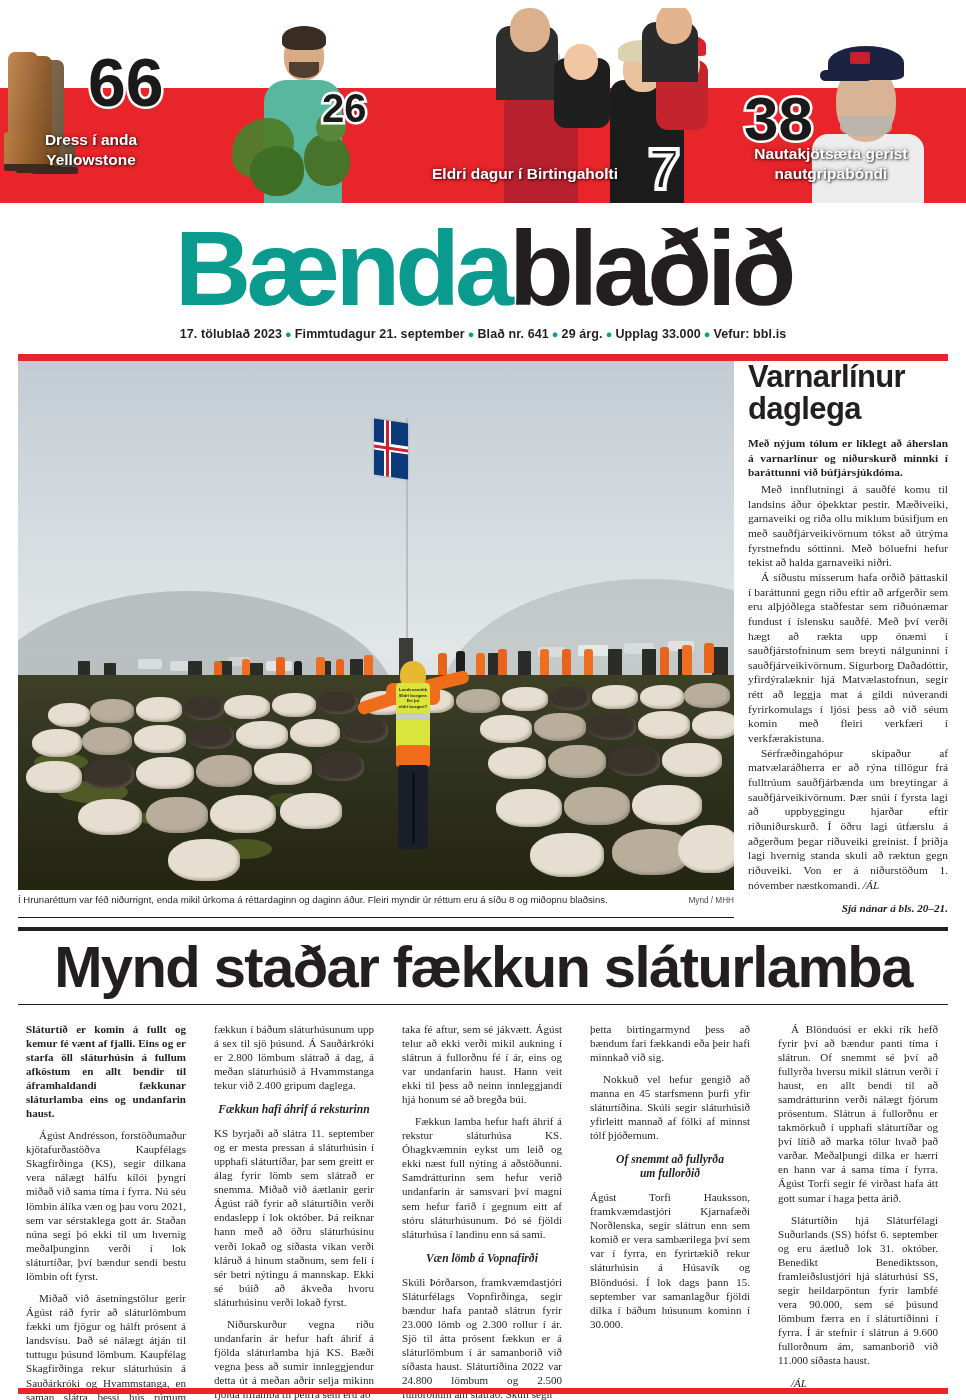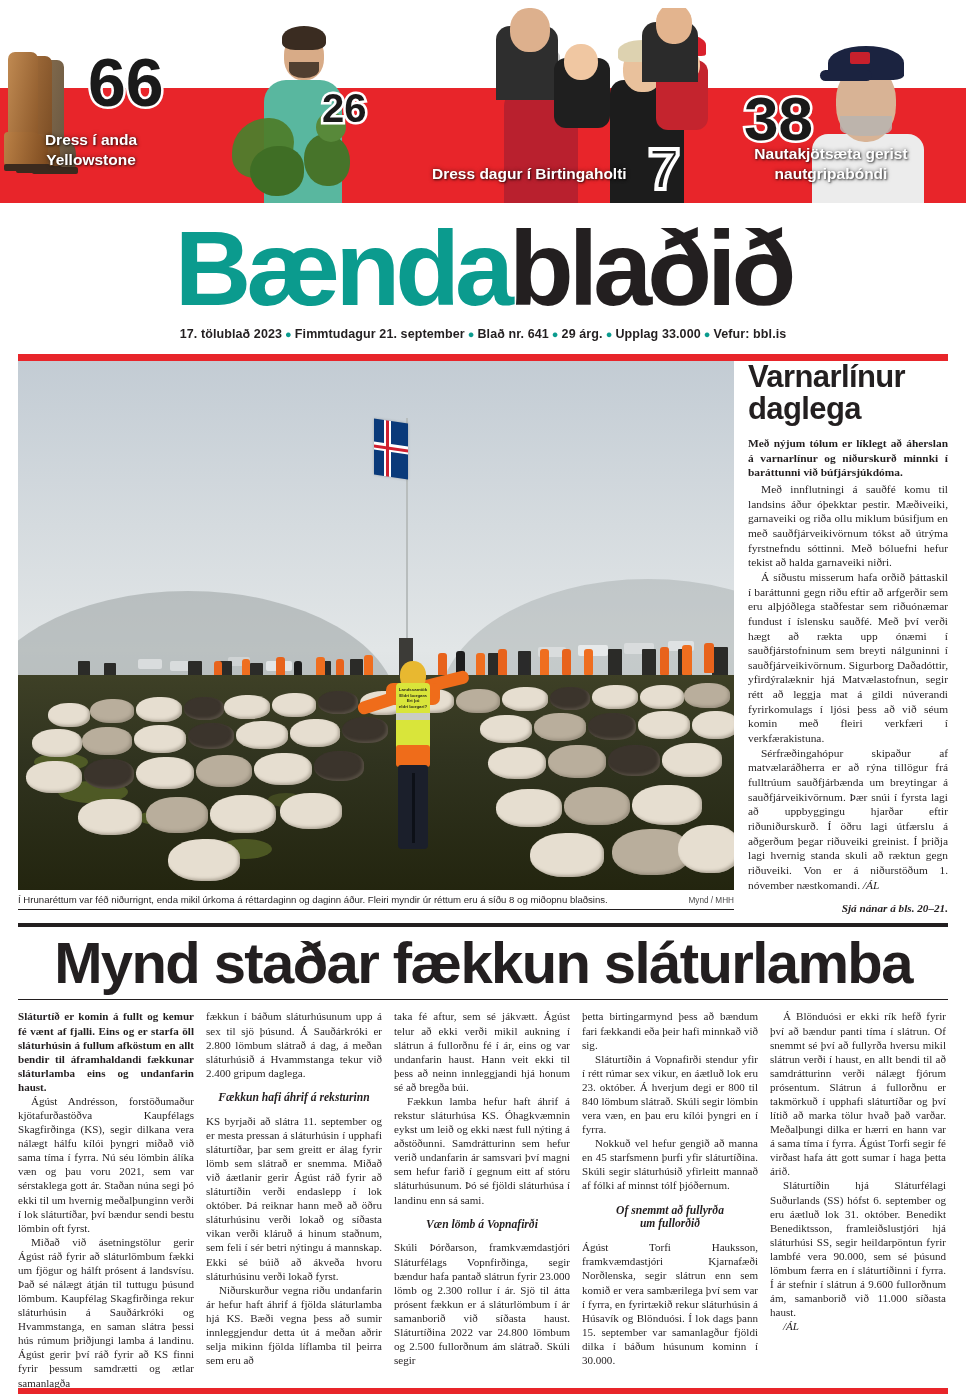--- a/index.html
+++ b/index.html
@@ -246,21 +246,21 @@
     font-weight:bold;
     white-space: pre-line;
   }
 
   .caption-row {
     margin-top: 4px;
     display: flex;
     justify-content: space-between;
     align-items: baseline;
     border-bottom: 1px solid #231f20;
-    padding-bottom: 3px;
+    padding-bottom: 11px;
   }
   .caption {
     font-family: "Liberation Sans", sans-serif;
     font-size: 9.6px;
     color: #231f20;
     line-height: 1.3;
   }
   .credit {
     font-family: "Liberation Sans", sans-serif;
     font-size: 8.2px;
@@ -335,21 +335,21 @@
     display: flex;
     gap: 12px;
   }
   .col { width: 176px; }
   .col p {
     font-family: "Liberation Serif", serif;
     font-size: 11.05px;
     line-height: 1.275;
     text-align: justify;
     color: #231f20;
-    margin: 0;
+    margin: 8px;
     text-indent: 13px;
   }
   .col p.lead {
     font-weight: bold;
     text-indent: 0;
   }
   .col p.noindent { text-indent: 0; }
   .subhead {
     font-family: "Liberation Serif", serif;
     font-weight: bold;
@@ -419,21 +419,21 @@
     <div style="position:absolute;left:150px;top:72px;width:74px;height:123px;background:#1c1c1c;border-radius:14px 14px 0 0;"></div>
     <div style="position:absolute;left:163px;top:40px;width:40px;height:44px;background:#e9c19c;border-radius:46%;"></div>
     <div style="position:absolute;left:158px;top:32px;width:50px;height:22px;background:#ddd2b0;border-radius:50% 50% 20% 20%;"></div>
     <div style="position:absolute;left:196px;top:52px;width:52px;height:70px;background:#c4242e;border-radius:12px;"></div>
     <div style="position:absolute;left:204px;top:40px;width:36px;height:34px;background:#efc5a1;border-radius:46%;"></div>
     <div style="position:absolute;left:198px;top:26px;width:48px;height:22px;background:#d9202c;border-radius:50% 50% 10% 10%;"></div>
     <div style="position:absolute;left:182px;top:14px;width:56px;height:60px;background:#2b2b2b;border-radius:14px 14px 0 0;"></div>
     <div style="position:absolute;left:196px;top:-4px;width:36px;height:40px;background:#e3b48e;border-radius:46%;"></div>
   </div>
   <div class="t-num outline-white" style="left:648px; top:140px; font-size:58px;">7</div>
-  <div class="t-label" style="left:432px; top:164px; width:220px; text-align:left;">Dress dagur í Birtingaholti</div>
+  <div class="t-label" style="left:432px; top:164px; width:220px; text-align:left;">Eldri dagur í Birtingaholti</div>
 
   <div class="photo-block" style="left:806px;top:30px;width:120px;height:173px;">
     <div style="position:absolute;left:6px;top:104px;width:112px;height:70px;background:#ececec;border-radius:16px 16px 0 0;"></div>
     <div style="position:absolute;left:30px;top:36px;width:60px;height:76px;background:#d8b395;border-radius:44% 44% 48% 48%;"></div>
     <div style="position:absolute;left:22px;top:16px;width:76px;height:34px;background:#1b2340;border-radius:50% 50% 14% 14%;"></div>
     <div style="position:absolute;left:14px;top:40px;width:52px;height:11px;background:#1b2340;border-radius:8px;"></div>
     <div style="position:absolute;left:44px;top:22px;width:20px;height:12px;background:#c8202c;border-radius:2px;"></div>
     <div style="position:absolute;left:34px;top:86px;width:52px;height:20px;background:#b9b4b0;border-radius:0 0 40% 40%;opacity:.85;"></div>
   </div>
   <div class="t-num" style="left:744px; top:88px; font-size:62px;">38</div>
@@ -629,21 +629,20 @@
 
   <div class="col">
     <p class="noindent">taka fé aftur, sem sé jákvætt. Ágúst telur að ekki verði mikil aukning í slátrun á fullorðnu fé í ár, eins og var undanfarin haust. Hann veit ekki til þess að neinn innleggjandi hjá honum sé að bregða búi.</p>
     <p>Fækkun lamba hefur haft áhrif á rekstur sláturhúsa KS. Óhagkvæmnin eykst um leið og ekki næst full nýting á aðstöðunni. Samdrátturinn sem hefur verið undanfarin ár samsvari því magni sem hefur farið í gegnum eitt af stóru sláturhúsunum. Þó sé fjöldi sláturhúsa í landinu enn sá sami.</p>
     <div class="subhead">Væn lömb á Vopnafirði</div>
     <p class="noindent">Skúli Þórðarson, framkvæmdastjóri Sláturfélags Vopnfirðinga, segir bændur hafa pantað slátrun fyrir 23.000 lömb og 2.300 rollur í ár. Sjö til átta prósent fækkun er á sláturlömbum í ár samanborið við síðasta haust. Sláturtíðina 2022 var 24.800 lömbum og 2.500 fullorðnum ám slátrað. Skúli segir</p>
   </div>
 
   <div class="col">
     <p class="noindent">þetta birtingarmynd þess að bændum fari fækkandi eða þeir hafi minnkað við sig.</p>
-    <p>Sláturtíðin á Vopnafirði stendur yfir í rétt rúmar sex vikur, en áætluð lok eru 23. október. Á hverjum degi er 800 til 840 lömbum slátrað. Skúli segir lömbin vera væn, en þau eru kílói þyngri en í fyrra.</p>
     <p>Nokkuð vel hefur gengið að manna en 45 starfsmenn þurfi yfir sláturtíðina. Skúli segir sláturhúsið yfirleitt mannað af fólki af minnst tólf þjóðernum.</p>
     <div class="subhead">Of snemmt að fullyrða
 um fullorðið</div>
     <p class="noindent">Ágúst Torfi Hauksson, framkvæmdastjóri Kjarnafæði Norðlenska, segir slátrun enn sem komið er vera sambærilega því sem var í fyrra, en fyrirtækið rekur sláturhúsin á Húsavík og Blönduósi. Í lok dags þann 15. september var samanlagður fjöldi dilka í báðum húsunum kominn í 30.000.</p>
   </div>
 
   <div class="col">
     <p>Á Blönduósi er ekki rík hefð fyrir því að bændur panti tíma í slátrun. Of snemmt sé því að fullyrða hversu mikil slátrun verði í haust, en allt bendi til að samdrátturinn verði nálægt fjórum prósentum. Slátrun á fullorðnu er takmörkuð í upphafi sláturtíðar og því lítið að marka tölur hvað það varðar. Meðalþungi dilka er hærri en hann var á sama tíma í fyrra. Ágúst Torfi segir fé virðast hafa átt gott sumar í haga þetta árið.</p>
     <p>Sláturtíðin hjá Sláturfélagi Suðurlands (SS) hófst 6. september og eru áætluð lok 31. október. Benedikt Benediktsson, framleiðslustjóri hjá sláturhúsi SS, segir heildarpöntun fyrir lambfé vera 90.000, sem sé þúsund lömbum færra en í sláturtíðinni í fyrra. Í ár stefnir í slátrun á 9.600 fullorðnum ám, samanborið við 11.000 síðasta haust.</p>
     <p class="end-byline">/ÁL</p>

